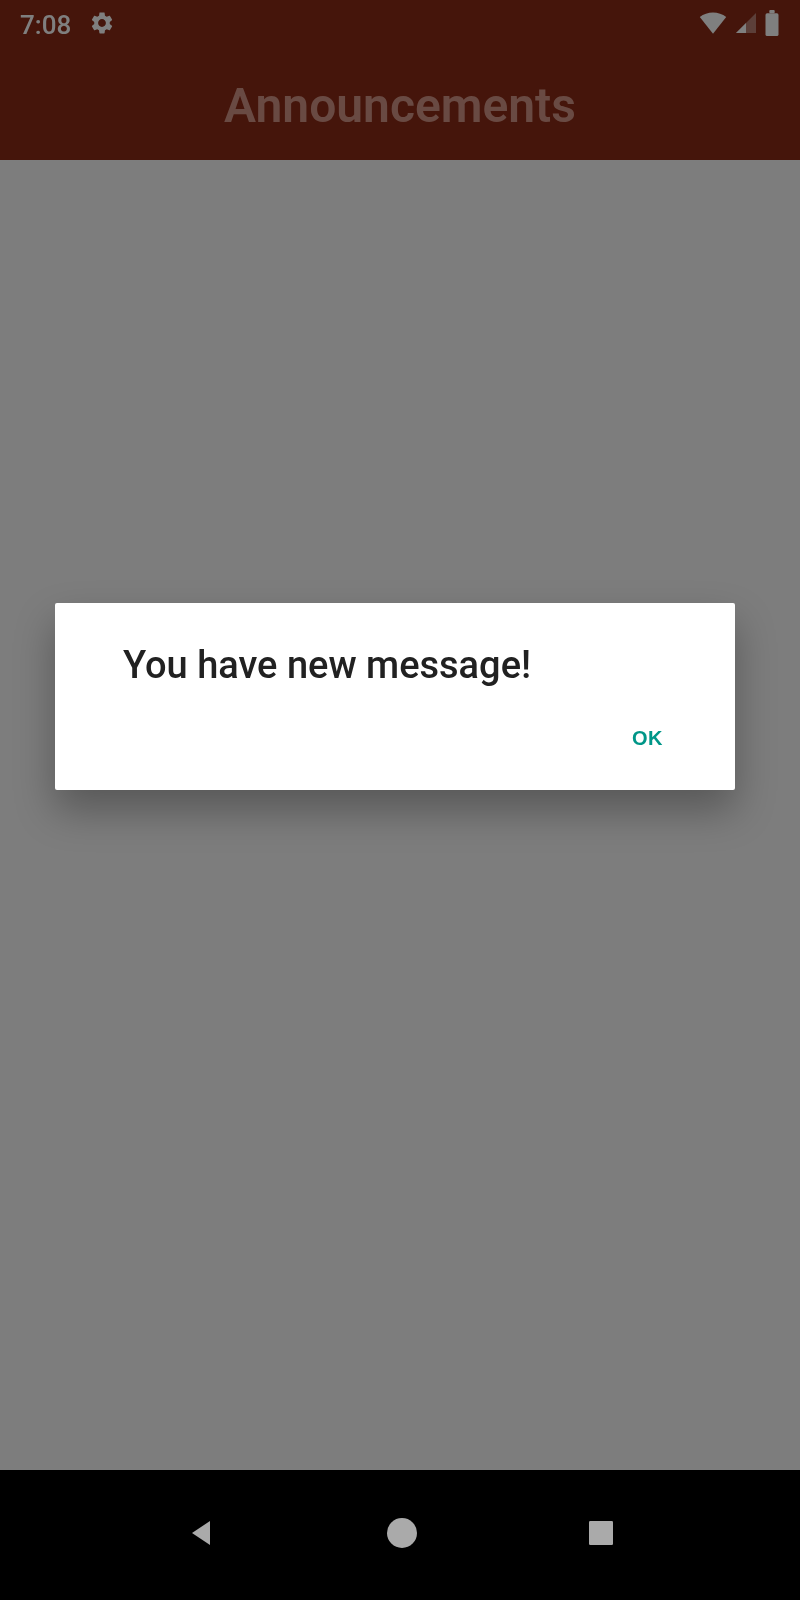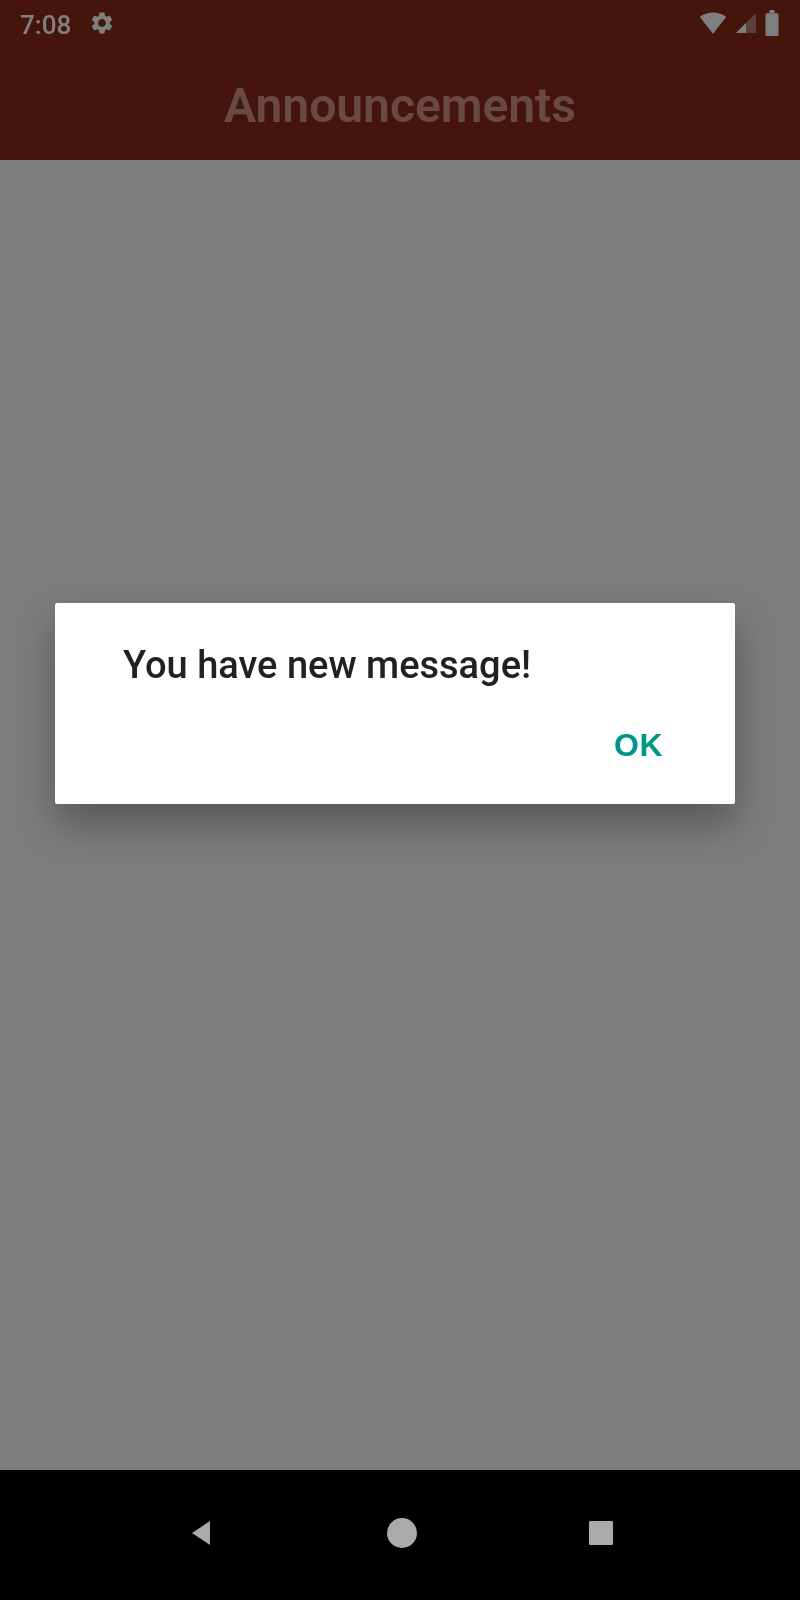--- a/index.html
+++ b/index.html
@@ -84,21 +84,21 @@
       font-size: 30px;
       color: #424242;
       line-height: 1.35;
       margin-bottom: 48px;
     }
     .dialog-actions {
       display: flex;
       justify-content: flex-end;
     }
     .dialog-button {
-      font-size: 32px;
+      font-size: 20px;
       font-weight: 600;
       color: #009688;
       background: transparent;
       border: none;
       padding: 12px 24px;
       cursor: pointer;
       letter-spacing: 0.5px;
     }
     .nav-bar {
       position: absolute;

